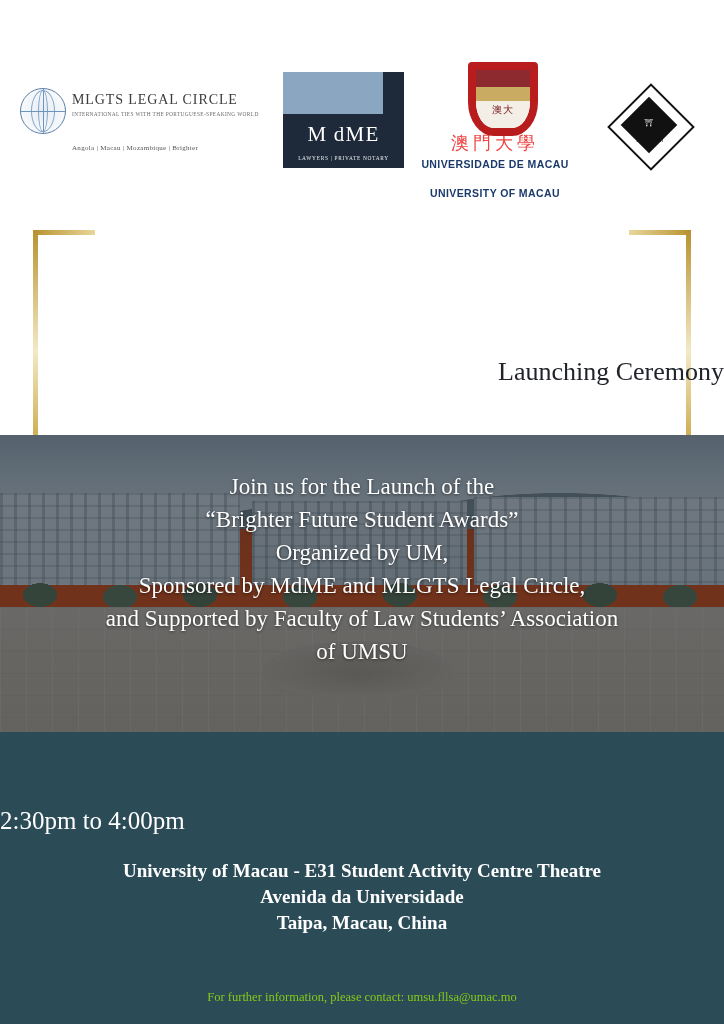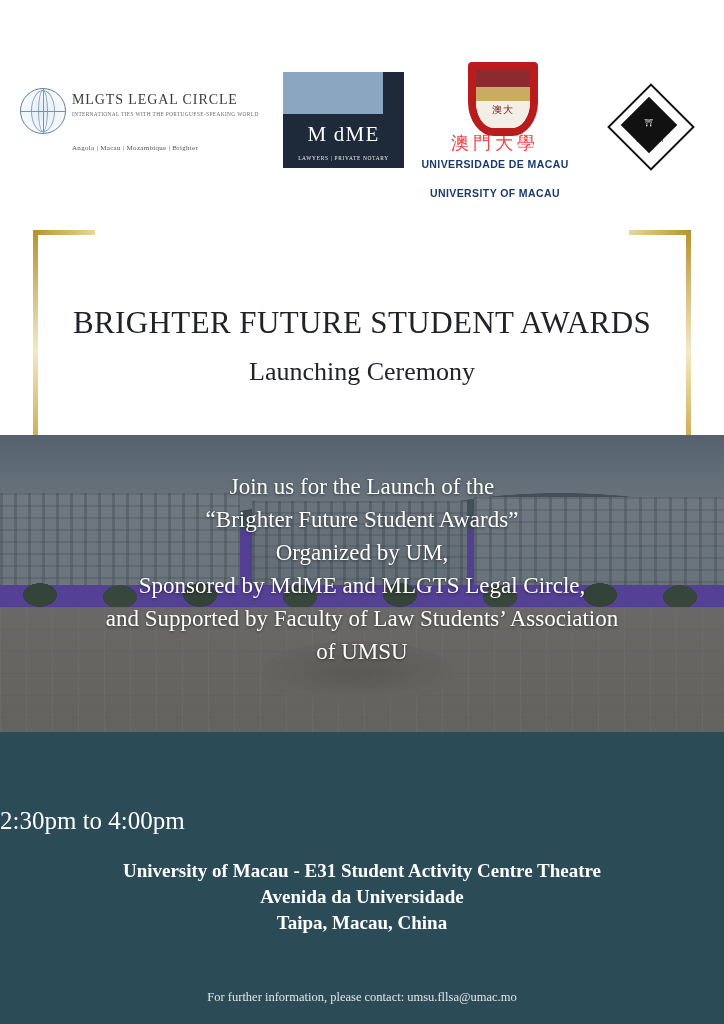--- a/index.html
+++ b/index.html
@@ -283,35 +283,35 @@
     text-align: center;
     font-family: "Liberation Serif", serif;
     font-size: 31px;
     letter-spacing: 0.4px;
     color: #20232a;
   }
   .sub-title {
     position: absolute;
     left: 0; right: 0;
     top: 127px;
-    text-align: center;
+    text-align: right;
     font-family: "Liberation Serif", serif;
     font-size: 26px;
     color: #20232a;
   }
 
   
   .photo-block {
     position: absolute;
     left: 0;
     top: 435px;
     width: 724px;
     height: 297px;
     overflow: hidden;
-    background: #8b5cf6;
+    background: #c2410c;
   }
   .photo-sky {
     position: absolute; left: 0; top: 0; width: 724px; height: 92px;
     background: linear-gradient(180deg, #9fb0bd 0%, #b9c6cf 55%, #c7d0d4 100%);
   }
   .photo-hills {
     position: absolute; left: 0; top: 34px; width: 724px; height: 60px;
     background:
       radial-gradient(ellipse 230px 52px at 110px 60px, #6f8188 0%, #6f8188 60%, transparent 61%),
       radial-gradient(ellipse 200px 44px at 320px 62px, #66787f 0%, #66787f 60%, transparent 61%),
@@ -436,21 +436,21 @@
     font-size: 19px;
     line-height: 26px;
   }
   .f-contact {
     position: absolute;
     left: 0; right: 0;
     top: 258px;
     text-align: center;
     font-family: "Liberation Serif", serif;
     font-size: 12.5px;
-    color: #e5e5e5;
+    color: #84cc16;
   }
 </style>
 </head>
 <body>
 
 <div class="logo-bar">
 
   <div class="mlgts">
     <div class="globe">
       <div class="ell1"></div>
@@ -494,21 +494,20 @@
 
 <div class="title-block">
   <div class="bracket bracket-left">
     <div class="h"></div>
       <div class="v"></div>
   </div>
   <div class="bracket bracket-right">
     <div class="h"></div>
       <div class="v"></div>
   </div>
-  <div class="main-title">BRIGHTER FUTURE STUDENT AWARDS</div>
   <div class="sub-title">Launching Ceremony</div>
 </div>
 
 <div class="photo-block">
   <div class="photo-sky"></div>
   <div class="photo-hills"></div>
   <div class="photo-buildings-l"></div>
   <div class="photo-center-bldg"></div>
   <div class="photo-buildings-r"></div>
   <div class="photo-trees"></div>

